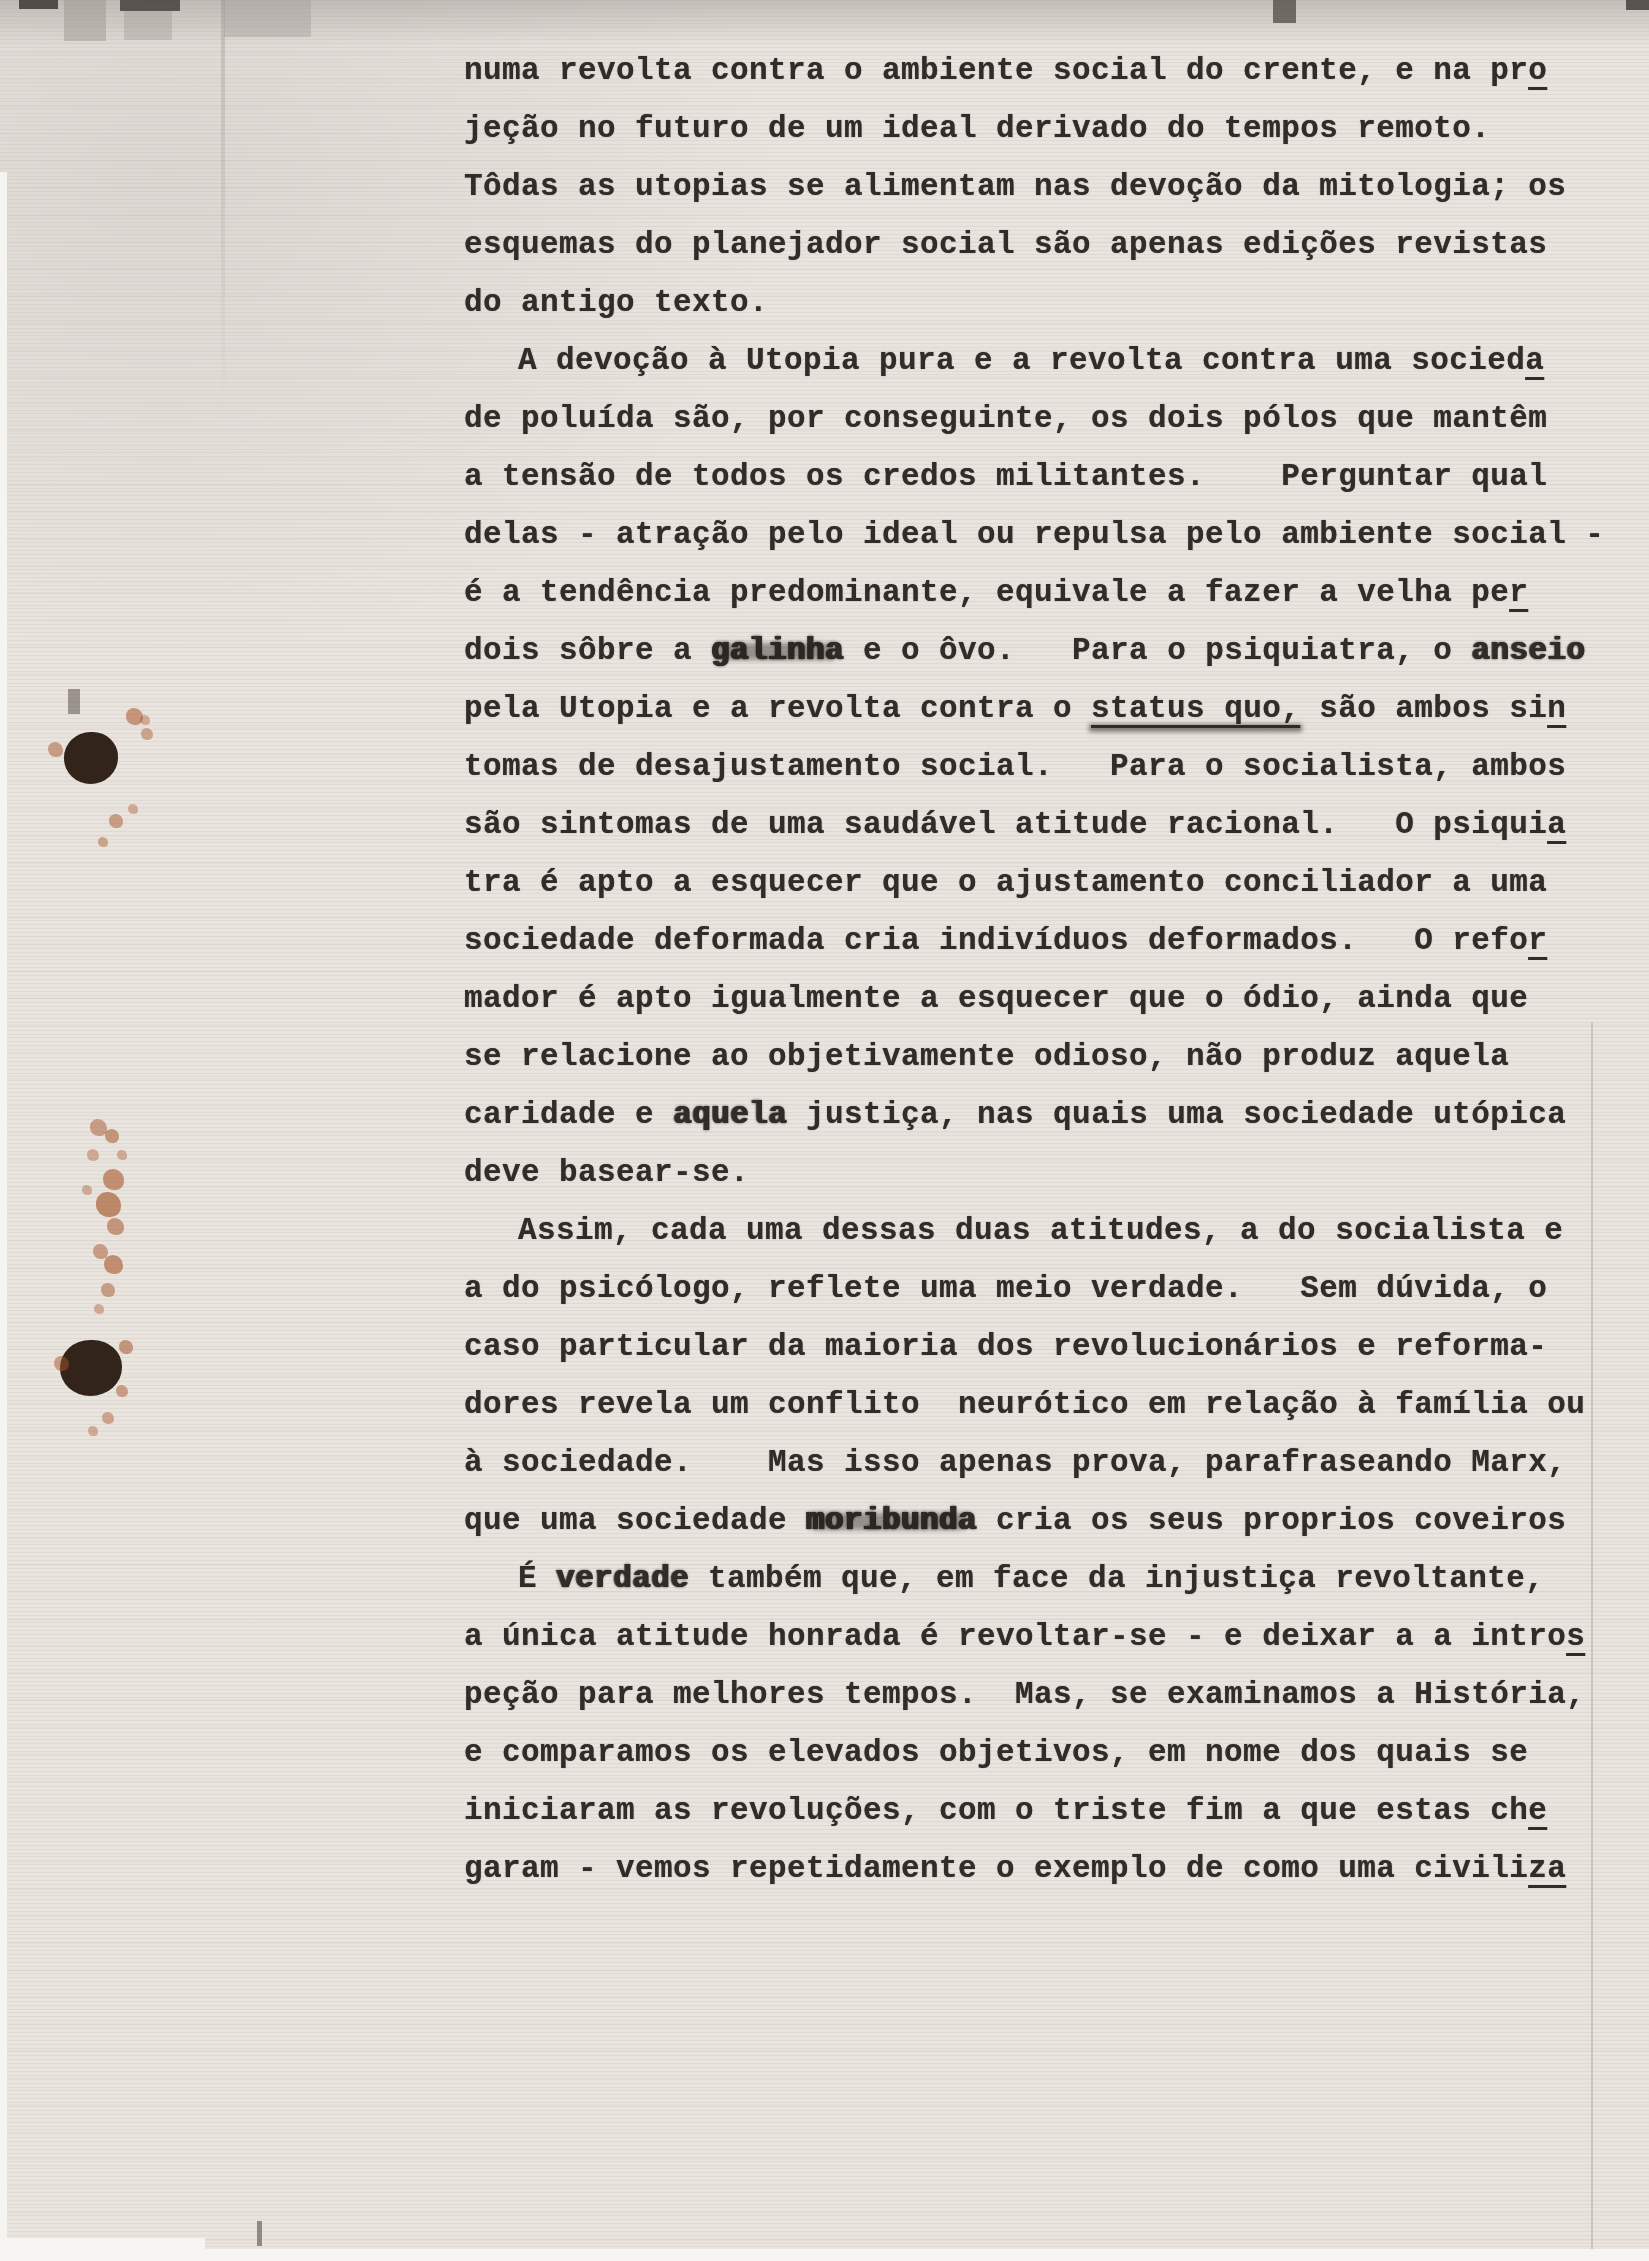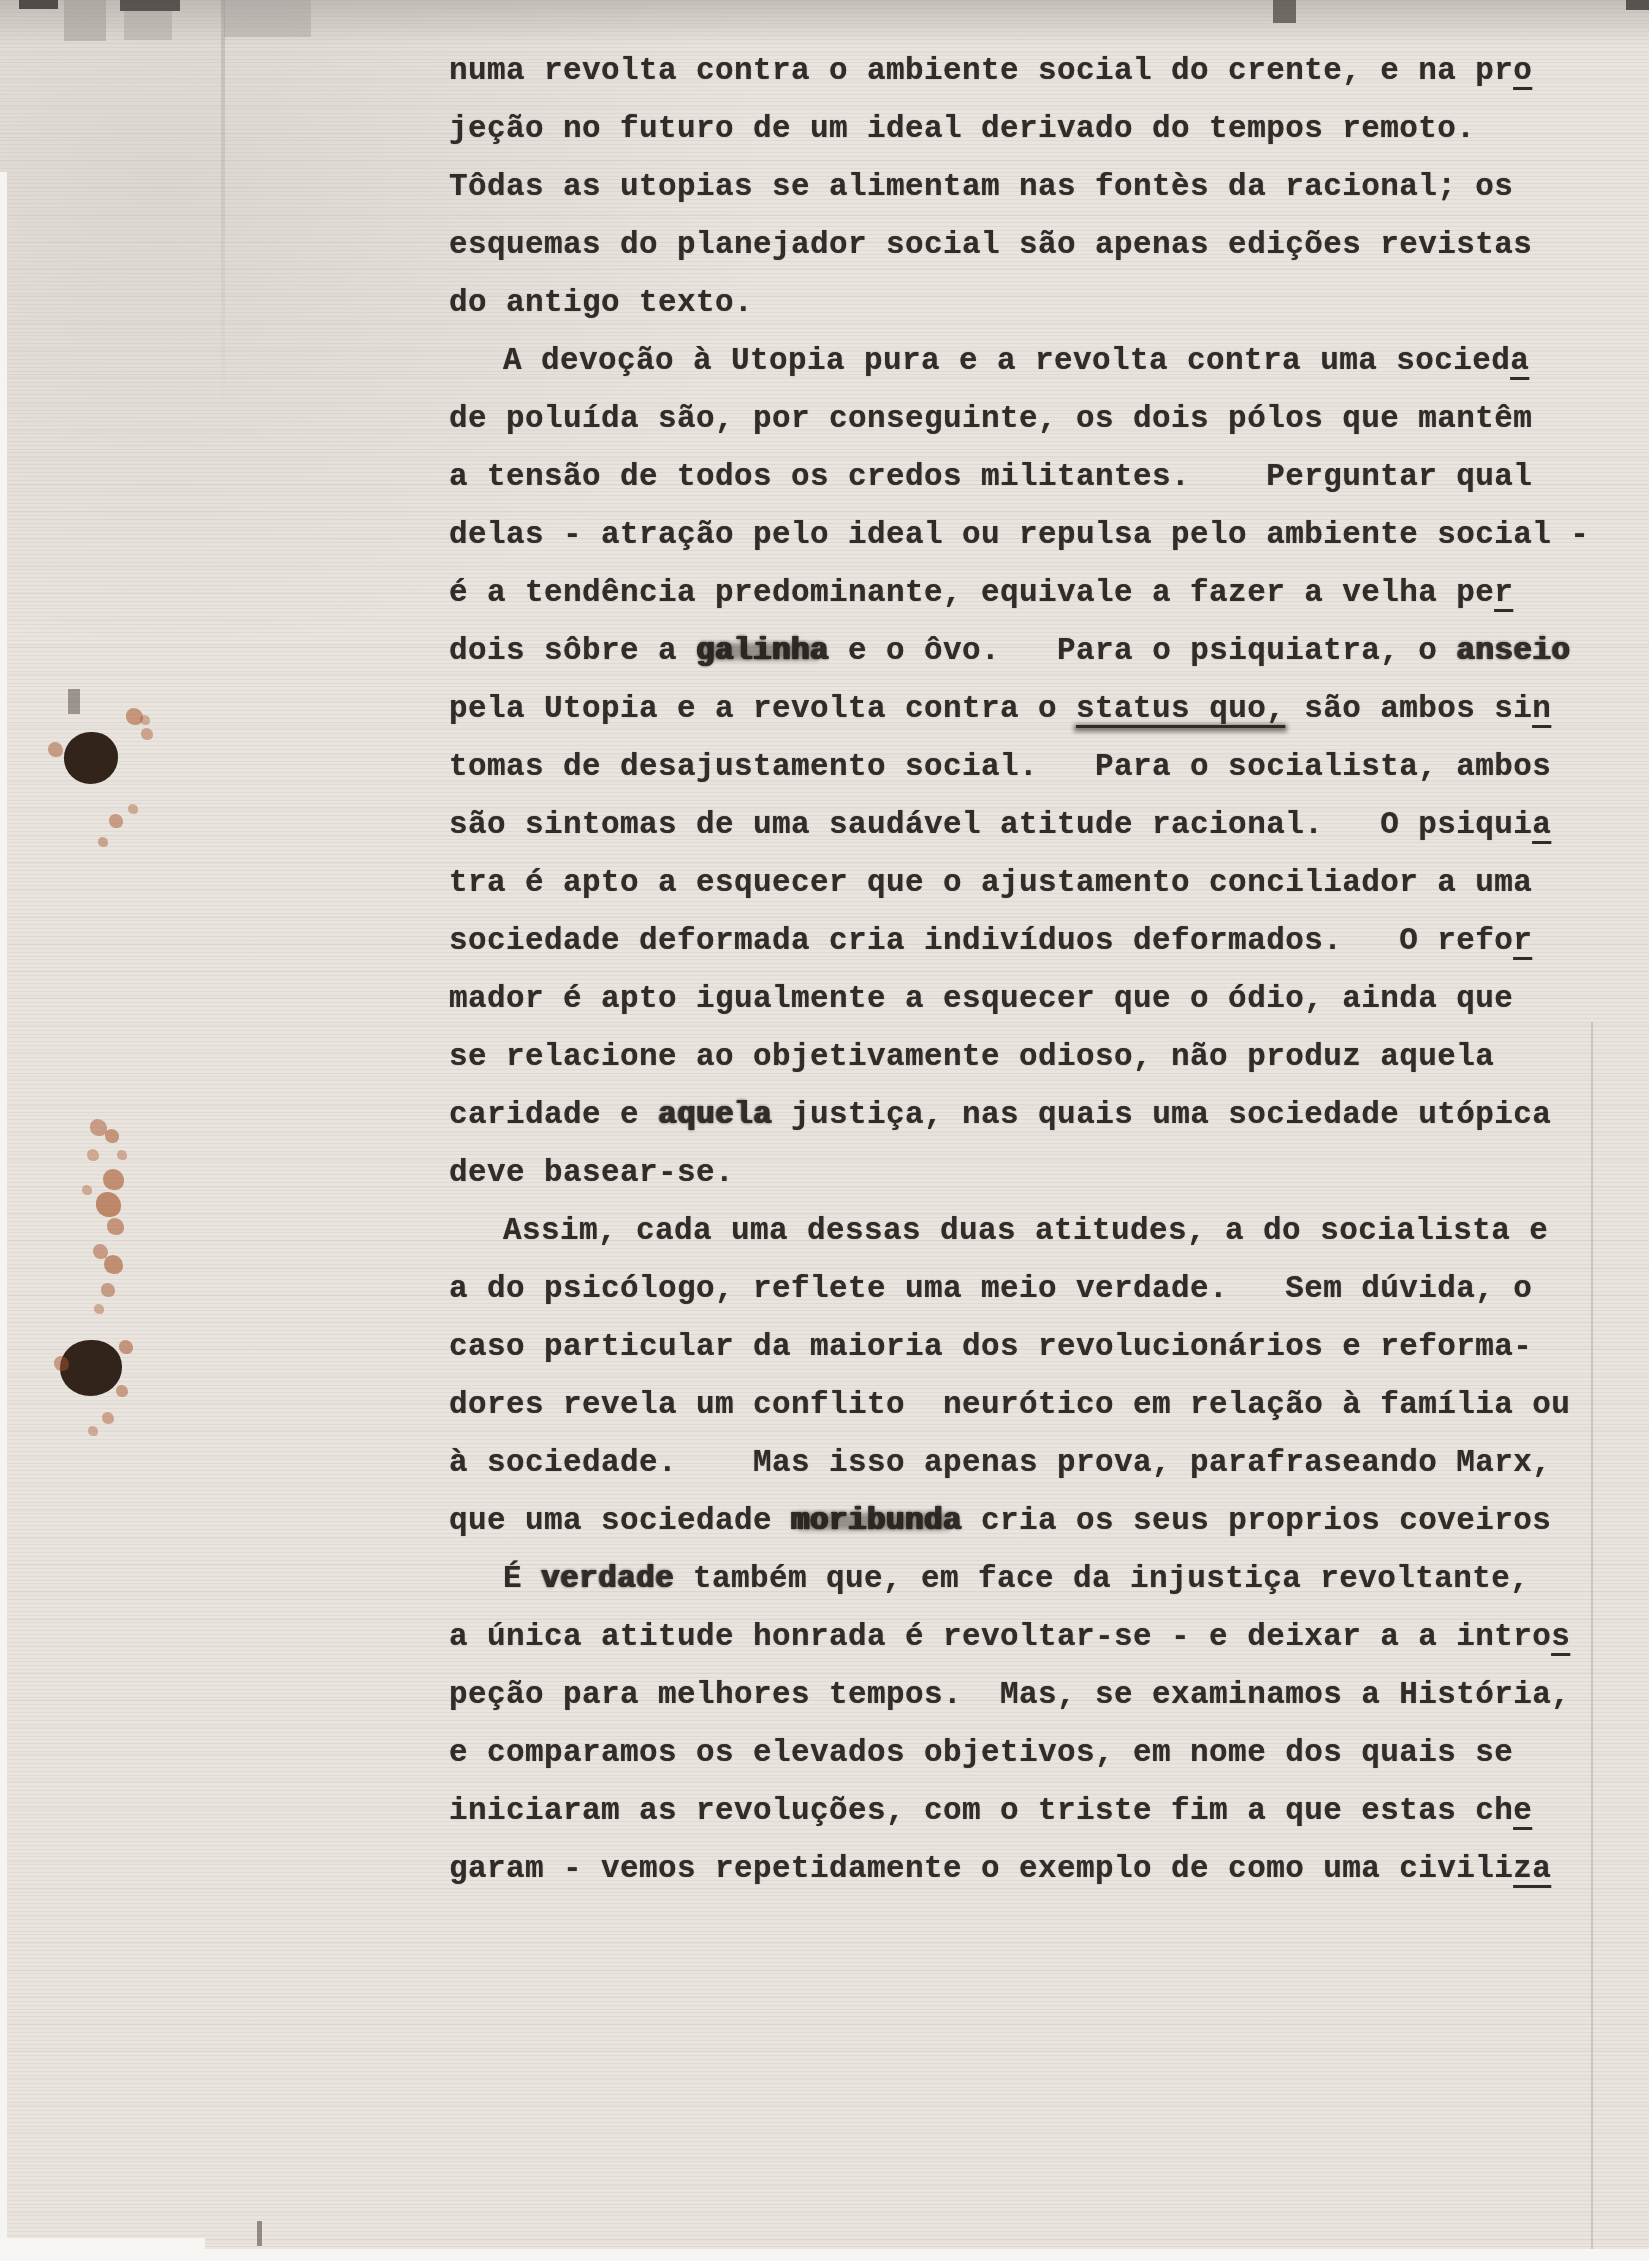--- a/index.html
+++ b/index.html
@@ -19,21 +19,21 @@
   .crease-v{position:absolute;left:221px;top:0;width:3.9px;height:415px;
     background:linear-gradient(180deg, rgba(130,125,120,.3), rgba(130,125,120,0));}
   .right-line{position:absolute;left:1591px;top:1022px;width:1.9px;height:1240px;
     background:rgba(150,140,130,.32);}
   .edge-left{position:absolute;left:0;top:172px;width:6.8px;height:2089px;background:#f6f4f1;}
   .edge-bottom{position:absolute;left:0;bottom:0;width:100%;height:11.6px;background:#f7f5f2;}
   .edge-bottom-corner{position:absolute;left:0;top:2238px;width:205px;height:23px;background:#f7f5f2;}
 
   
   .textblock{
-    position:absolute;left:449px;top:42px;width:1159px;
+    position:absolute;left:464px;top:42px;width:1159px;
     font-size:31px;line-height:58px;font-weight:700;
     color:var(--ink,#2f2c29);
     letter-spacing:0.4px;
     text-shadow:0 0 1px rgba(47,44,41,.65);
     font-family:Liberation Mono, monospace;
   }
   .line{white-space:pre;height:58px;}
   .line.indent{padding-left:54px;}
   .seg-n{}
   .seg-u{text-decoration:underline;text-decoration-thickness:2.9px;text-underline-offset:7.7px;}
@@ -67,21 +67,21 @@
   <div class="edge-left"></div>
   <div class="edge-bottom"></div>
   <div class="edge-bottom-corner"></div>
 
   <div class="hole" id="hole-top"></div>
   <div class="hole" id="hole-bottom"></div>
 
   <div class="textblock">
       <div class="line"><span class="seg-n">numa revolta contra o ambiente social do crente, e na pr</span><span class="seg-u">o</span></div>
       <div class="line"><span class="seg-n">jeção no futuro de um ideal derivado do tempos remoto.</span></div>
-      <div class="line"><span class="seg-n">Tôdas as utopias se alimentam nas fontès da racional; os</span></div>
+      <div class="line"><span class="seg-n">Tôdas as utopias se alimentam nas devoção da mitologia; os</span></div>
       <div class="line"><span class="seg-n">esquemas do planejador social são apenas edições revistas</span></div>
       <div class="line"><span class="seg-n">do antigo texto.</span></div>
       <div class="line indent"><span class="seg-n">A devoção à Utopia pura e a revolta contra uma socied</span><span class="seg-u">a</span></div>
       <div class="line"><span class="seg-n">de poluída são, por conseguinte, os dois pólos que mantêm</span></div>
       <div class="line"><span class="seg-n">a tensão de todos os credos militantes.    Perguntar qual</span></div>
       <div class="line"><span class="seg-n">delas - atração pelo ideal ou repulsa pelo ambiente social -</span></div>
       <div class="line"><span class="seg-n">é a tendência predominante, equivale a fazer a velha pe</span><span class="seg-u">r</span></div>
       <div class="line"><span class="seg-n">dois sôbre a </span><span class="seg-smh">galinha</span><span class="seg-n"> e o ôvo.   Para o psiquiatra, o </span><span class="seg-sm">anseio</span></div>
       <div class="line"><span class="seg-n">pela Utopia e a revolta contra o </span><span class="seg-uh">status quo,</span><span class="seg-n"> são ambos si</span><span class="seg-u">n</span></div>
       <div class="line"><span class="seg-n">tomas de desajustamento social.   Para o socialista, ambos</span></div>

